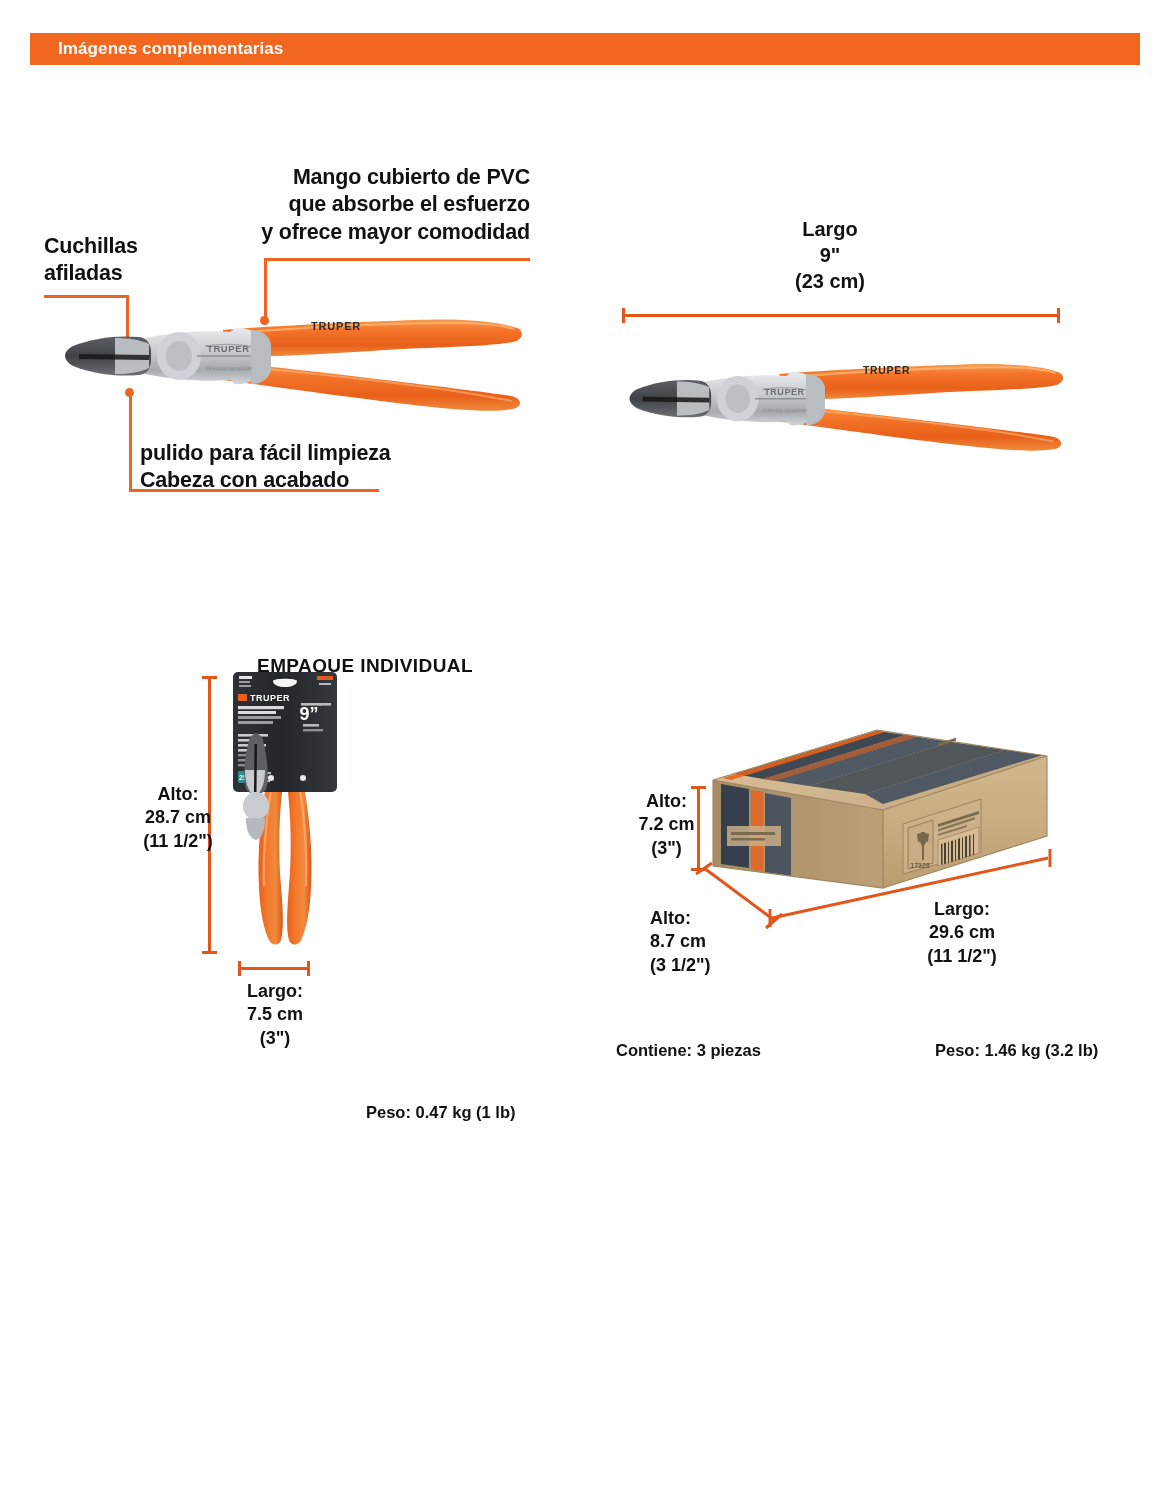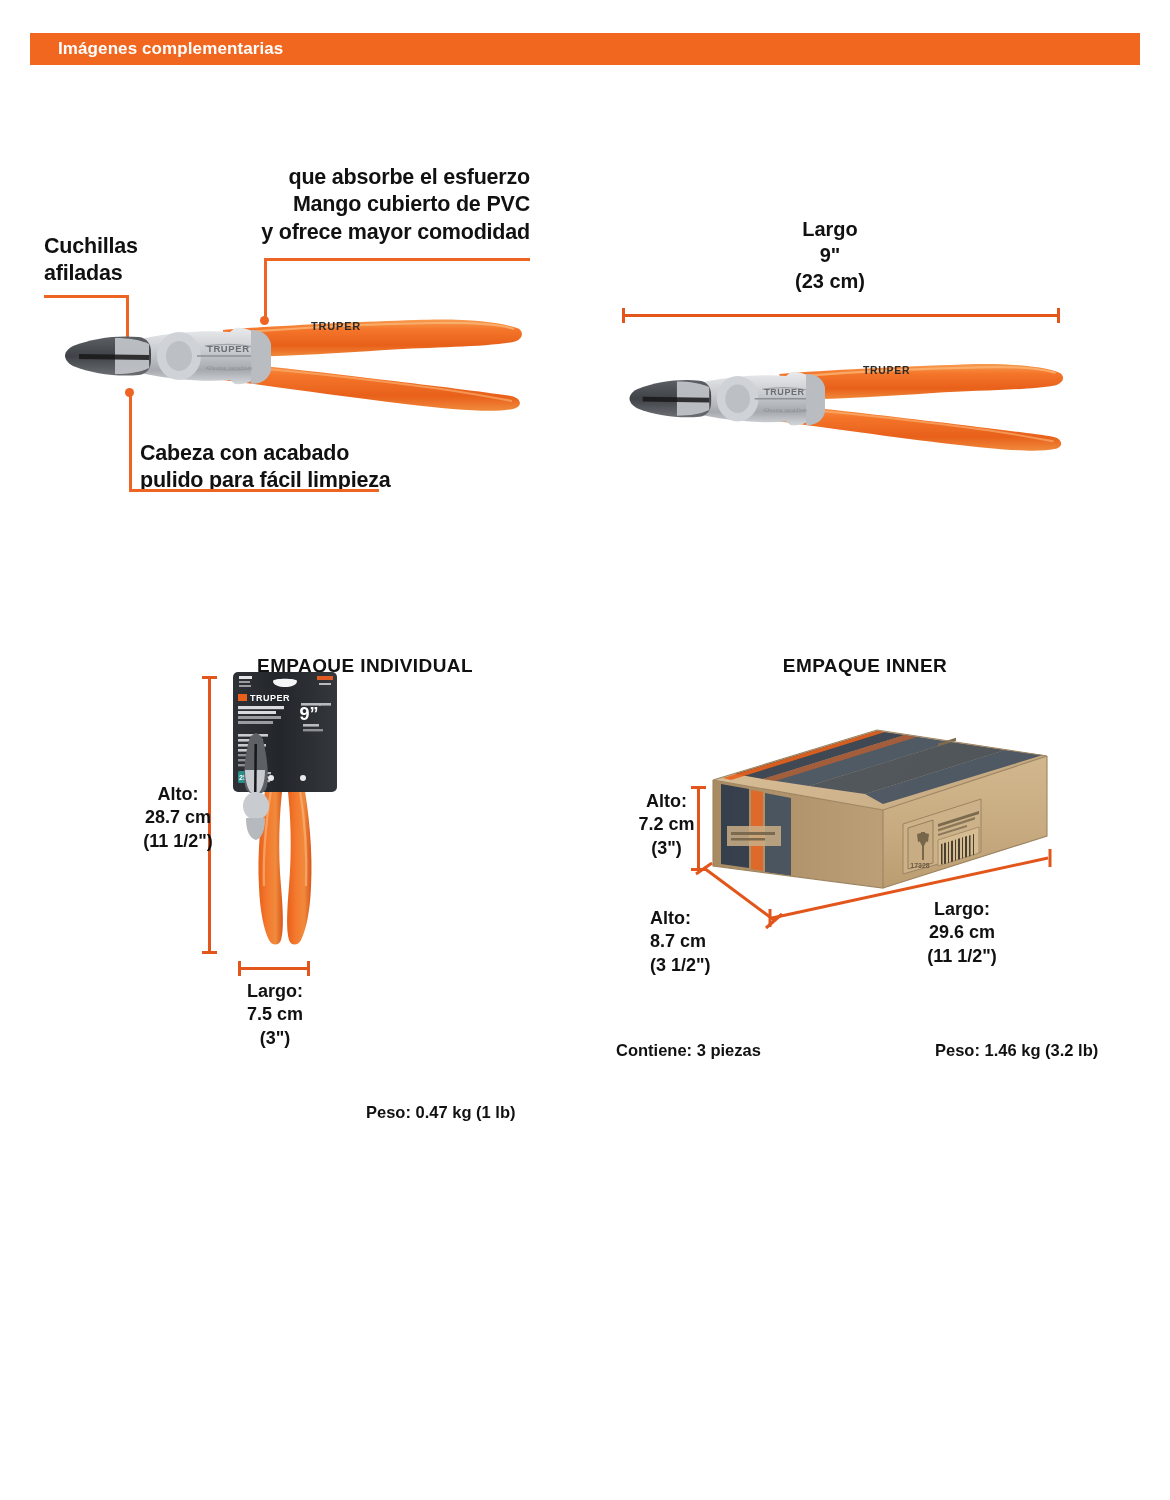--- a/index.html
+++ b/index.html
@@ -141,40 +141,40 @@
 </head>
 <body>
 
 <div class="page">
 
   <div class="section-header">
     <span class="title">Imágenes complementarias</span>
   </div>
 
   <div class="callout right" style="left:230px; top:164px; width:300px;">
+    <div>Mango cubierto de PVC</div>
     <div>que absorbe el esfuerzo</div>
-    <div>Mango cubierto de PVC</div>
     <div>y ofrece mayor comodidad</div>
   </div>
 
   <div class="lead-h" style="left:264px; top:258px; width:266px;"></div>
   <div class="lead-v" style="left:264px; top:258px; height:62px;"></div>
   <div class="lead-dot" style="left:260px; top:316px;"></div>
 
   <div class="callout" style="left:44px; top:233px; width:230px;">
     <div>Cuchillas</div>
     <div>afiladas</div>
   </div>
   <div class="lead-h" style="left:44px; top:295px; width:85px;"></div>
   <div class="lead-v" style="left:126px; top:295px; height:57px;"></div>
   <div class="lead-dot" style="left:122px; top:347px;"></div>
 
   <div class="callout" style="left:140px; top:440px; width:330px;">
+    <div>pulido para fácil limpieza</div>
     <div>Cabeza con acabado</div>
-    <div>pulido para fácil limpieza</div>
   </div>
   <div class="lead-v" style="left:129px; top:392px; height:100px;"></div>
   <div class="lead-h" style="left:129px; top:489px; width:250px;"></div>
   <div class="lead-dot" style="left:125px; top:388px;"></div>
 
   <div class="art" style="left:55px; top:300px;">
     <svg width="470" height="120" viewBox="0 0 470 120">
       <defs>
         <linearGradient id="steelA" x1="0" y1="0" x2="0" y2="1">
           <stop offset="0%" stop-color="#e9eaec"></stop>
@@ -355,21 +355,20 @@
     <div>Largo:</div>
     <div>7.5 cm</div>
     <div>(3")</div>
   </div>
 
   <div class="foot-label" style="left:366px; top:1103px;">
     <span>Peso:</span>
     <span class="val">0.47 kg (1 lb)</span>
   </div>
 
-  <div class="pkg-head" style="left:650px; top:635px; width:430px;">EMPAQUE INNER</div>
 
   <div class="art" style="left:705px; top:718px;">
     <svg width="350" height="200" viewBox="0 0 350 200">
       <defs>
         <linearGradient id="boxTop" x1="0" y1="0" x2="1" y2="0.3">
           <stop offset="0%" stop-color="#d9c09a"></stop>
           <stop offset="60%" stop-color="#cfb38c"></stop>
           <stop offset="100%" stop-color="#c4a87f"></stop>
         </linearGradient>
         <linearGradient id="boxFront" x1="0" y1="0" x2="0" y2="1">

